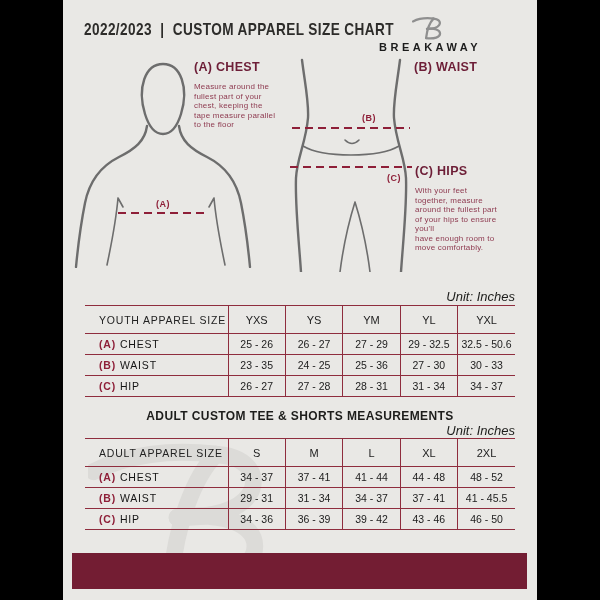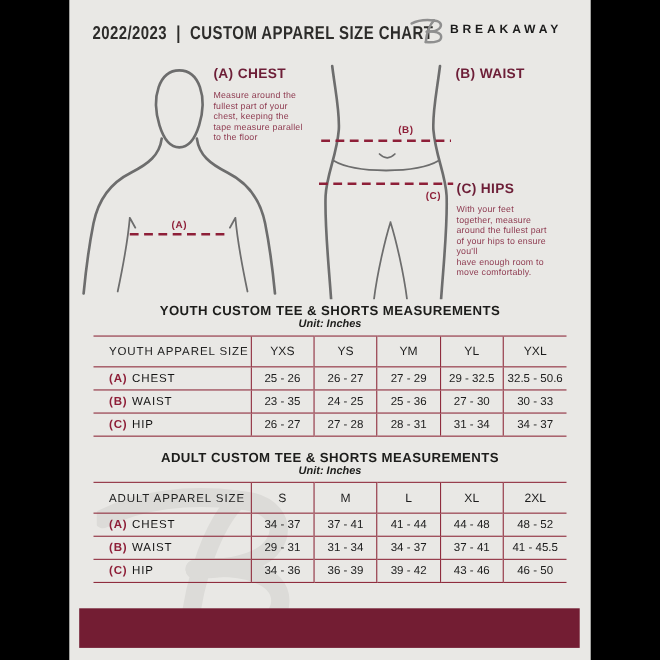--- a/index.html
+++ b/index.html
@@ -13,21 +13,21 @@
     background:#e9e8e5; overflow:hidden;
   }
 
   
   .doc-title {
     position:absolute; left:21px; top:20px;
     font-size:17px; font-weight:bold; color:#2d2c2a;
     letter-spacing:0.5px; white-space:pre;
     transform:scaleX(0.80); transform-origin:left top;
   }
-  .brand { position:absolute; left:310px; top:13px; display:flex; align-items:center; }
+  .brand { position:absolute; left:310px; top:13px; display:flex; align-items:center;flex-direction:column; }
   .brand-name {
     font-size:11px; font-weight:bold; color:#1c1c1c;
     letter-spacing:3.5px; margin-left:6px; white-space:nowrap;
   }
 
   
   .figure-torso { position:absolute; left:8px; top:56px; }
   .figure-hips  { position:absolute; left:218px; top:56px; }
   .body-line { fill:none; stroke:#6d6d6d; stroke-width:2.4; stroke-linecap:round; }
   .body-line.thin { stroke-width:1.6; }
@@ -46,22 +46,22 @@
   .inst-a { left:131px; top:60px; width:120px; }
   .inst-b { left:351px; top:60px; width:120px; }
   .inst-c { left:352px; top:164px; width:122px; }
 
   
   .tbl-title {
     position:absolute; left:22px; width:430px; text-align:center;
     font-size:12px; font-weight:bold; color:#1d1d1b; letter-spacing:0.4px; z-index:1;
   }
   .tbl-unit {
-    position:absolute; left:22px; width:430px; text-align:center;
-    font-size:10px; font-weight:bold; font-style:italic; color:#1d1d1b; z-index:1;
+    position:absolute; left:22px; width:430px; text-align:right;
+    font-size:13px; font-weight:normal; font-style:italic; color:#1d1d1b; z-index:1;
   }
   .size-table {
     position:absolute; left:22px; width:430px; border-collapse:collapse;
     table-layout:fixed; z-index:1; background:transparent;
   }
   .size-table col.c-first { width:143px; }
   .size-table th, .size-table td {
     border-top:1.5px solid #8f2d3e; padding:0; text-align:center;
     color:#1c1c1c; background:transparent;
   }
@@ -148,21 +148,20 @@
 move comfortably.</p>
   </div>
 
   <svg class="watermark" width="178" height="172" viewBox="0 0 32 30" preserveAspectRatio="none">
     <path d="M1,9 C7,6 15,5 23,6"></path>
     <path d="M23,6 C19,10 16,18 15,27"></path>
     <path d="M22,6 C29,6 31,10 29,13 C27,16 22,17 16,17"></path>
     <path d="M16,17 C24,16 30,18 30,22 C30,26 24,28 15,27"></path>
   </svg>
 
-  <div class="tbl-title" id="youth-title">YOUTH CUSTOM TEE &amp; SHORTS MEASUREMENTS</div>
   <div class="tbl-unit" id="youth-unit">Unit: Inches</div>
   <table class="size-table" id="youth-table">
     <colgroup>
         <col class="c-first">
         <col>
         <col>
         <col>
         <col>
         <col>
       </colgroup>

